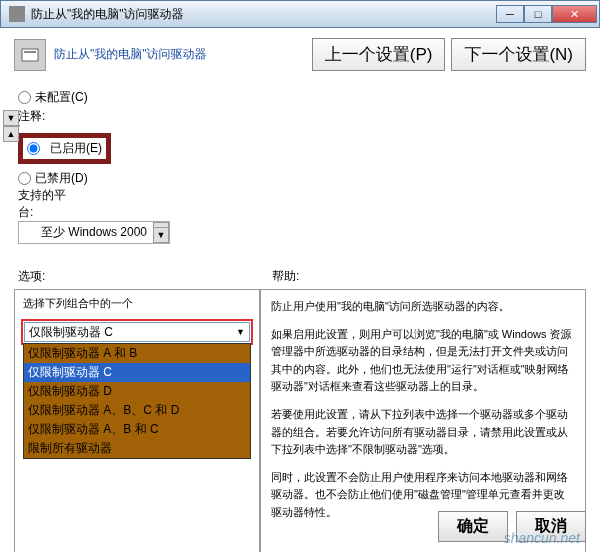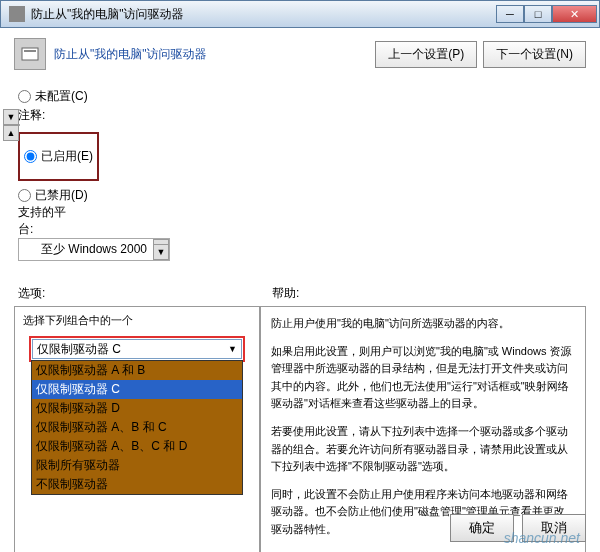--- a/index.html
+++ b/index.html
@@ -8,54 +8,54 @@
     .titlebar { height: 28px; background: linear-gradient(to bottom, #f0f5fa 0%, #d8e4f0 50%, #c0d3e8 100%); border: 1px solid #5a7ca0; display: flex; align-items: center; padding: 0 2px 0 8px; position: relative; }
     .titlebar-icon { width: 16px; height: 16px; background: #888; margin-right: 6px; }
     .titlebar-text { flex: 1; color: #000; font-size: 12px; }
     .titlebar-controls { display: flex; gap: 0; }
     .tb-btn { width: 28px; height: 18px; border: 1px solid #5a7ca0; background: linear-gradient(to bottom, #e8f0f8, #c8d8ec); display: flex; align-items: center; justify-content: center; font-size: 11px; cursor: pointer; }
     .tb-btn.close { width: 45px; background: linear-gradient(to bottom, #e88, #c44); color: #fff; }
     
     .header-row { display: flex; align-items: center; padding: 10px 14px 8px 14px; }
     .header-icon { width: 32px; height: 32px; background: #d0d0d0; border: 1px solid #999; margin-right: 8px; display: flex; align-items: center; justify-content: center; }
     .header-title { flex: 1; font-size: 12px; color: #1a4ba0; }
-    .nav-btn { padding: 4px 12px; border: 1px solid #888; background: linear-gradient(to bottom, #fdfdfd, #e8e8e8); margin-left: 6px; cursor: pointer; font-size: 12px; }
+    .nav-btn { padding: 4px 12px; border: 1px solid #888; background: linear-gradient(to bottom, #fdfdfd, #e8e8e8); margin-left: 6px; cursor: pointer; font-size: 17px; }
     
     .radio-section { padding: 4px 18px; }
     .radio-row { display: flex; align-items: flex-start; margin: 6px 0; flex-direction: column; }
     .radio-col { width: 100px; display: flex; align-items: center; }
     .radio-col input { margin-right: 4px; }
-    .highlight-box { border: 2px solid #7f1d1d; padding: 14px 4px; display: inline-flex; align-items: center; }
+    .highlight-box { border: 5px solid #7f1d1d; padding: 2px 4px; display: inline-flex; align-items: center; gap: 6px; }
     .comment-label { width: 50px; padding-top: 2px; }
     .comment-area { flex: 1; border: 1px solid #aaa; height: 48px; background: #fff; position: relative; }
     .scroll-arrow { position: absolute; right: 0; width: 16px; height: 16px; background: #e0e0e0; border: 1px solid #999; display: flex; align-items: center; justify-content: center; font-size: 9px; }
     .scroll-arrow.up { top: 0; }
     .scroll-arrow.down { bottom: 0; }
     .platform-label { width: 62px; }
     .platform-field { flex: 1; border: 1px solid #aaa; padding: 2px 22px; background: #fff; height: 20px; position: relative; }
     
     .section-labels { display: flex; padding: 14px 18px 4px 18px; }
     .section-labels > div:first-child { width: 254px; }
     
     .panels { display: flex; padding: 0 14px; gap: 0; border-radius: 22px; }
     .left-panel { width: 246px; border: 1px solid #999; background: #fff; height: 270px; position: relative; }
     .right-panel { flex: 1; border: 1px solid #999; background: #fff; height: 270px; padding: 8px 10px; line-height: 1.6; font-size: 11px; overflow: hidden; position: relative; }
     .right-panel p { margin-bottom: 10px; }
     
     .panel-label { padding: 6px 8px; font-size: 11px; }
-    .dropdown-container { margin: 2px 14px; position: relative; }
+    .dropdown-container { margin: 2px 6px; position: relative; }
     .dropdown-box { border: 2px solid #e03030; padding: 1px; }
     .dropdown-select { width: 100%; border: 1px solid #7a9ec5; background: #fff; padding: 1px 4px; font-size: 12px; height: 20px; display: flex; align-items: center; justify-content: space-between; cursor: pointer; }
     .dropdown-arrow { font-size: 9px; }
     .dropdown-list { position: absolute; top: 24px; left: 2px; right: 2px; border: 1px solid #333; background: #a16207; z-index: 10; }
     .dropdown-item { padding: 1px 4px; font-size: 12px; cursor: pointer; }
     .dropdown-item.selected { background: #2863c7; color: #fff; }
     
     .button-row { position: absolute; bottom: 10px; right: 14px; display: flex; gap: 8px; }
-    .dlg-btn { padding: 4px 18px; border: 1px solid #888; background: linear-gradient(to bottom, #fdfdfd, #e0e0e0); cursor: pointer; font-size: 13px; }
+    .dlg-btn { padding: 4px 18px; border: 1px solid #888; background: linear-gradient(to bottom, #fdfdfd, #e0e0e0); cursor: pointer; font-size: 16px; font-weight: bold; }
     
     .watermark { position: absolute; bottom: 6px; right: 20px; font-size: 14px; color: rgba(80,140,180,0.7); pointer-events: none; z-index: 100; font-style: italic; }
   </style>
 </head>
 <body>
 
 <div class="titlebar">
   <div class="titlebar-icon"></div>
   <div class="titlebar-text">防止从"我的电脑"访问驱动器</div>
   <div class="titlebar-controls">
@@ -123,24 +123,23 @@
       <div class="dropdown-box">
         <div class="dropdown-select">
           <span>仅限制驱动器 C</span>
           <span class="dropdown-arrow">▼</span>
         </div>
       </div>
       <div class="dropdown-list">
         <div class="dropdown-item">仅限制驱动器 A 和 B</div>
         <div class="dropdown-item selected">仅限制驱动器 C</div>
         <div class="dropdown-item">仅限制驱动器 D</div>
+        <div class="dropdown-item">仅限制驱动器 A、B、C 和 D</div>
         <div class="dropdown-item">仅限制驱动器 A、B 和 C</div>
-        <div class="dropdown-item">仅限制驱动器 A、B、C 和 D</div>
         <div class="dropdown-item">限制所有驱动器</div>
-        <div class="dropdown-item">不限制驱动器</div>
       </div>
     </div>
   </div>
   <div class="right-panel">
     <p>防止用户使用"我的电脑"访问所选驱动器的内容。</p>
     <p>如果启用此设置，则用户可以浏览"我的电脑"或 Windows 资源管理器中所选驱动器的目录结构，但是无法打开文件夹或访问其中的内容。此外，他们也无法使用"运行"对话框或"映射网络驱动器"对话框来查看这些驱动器上的目录。</p>
     <p>若要使用此设置，请从下拉列表中选择一个驱动器或多个驱动器的组合。若要允许访问所有驱动器目录，请禁用此设置或从下拉列表中选择"不限制驱动器"选项。</p>
     <p>同时，此设置不会防止用户使用程序来访问本地驱动器和网络驱动器。也不会防止他们使用"磁盘管理"管理单元查看并更改驱动器特性。</p>
   </div>
 </div>

